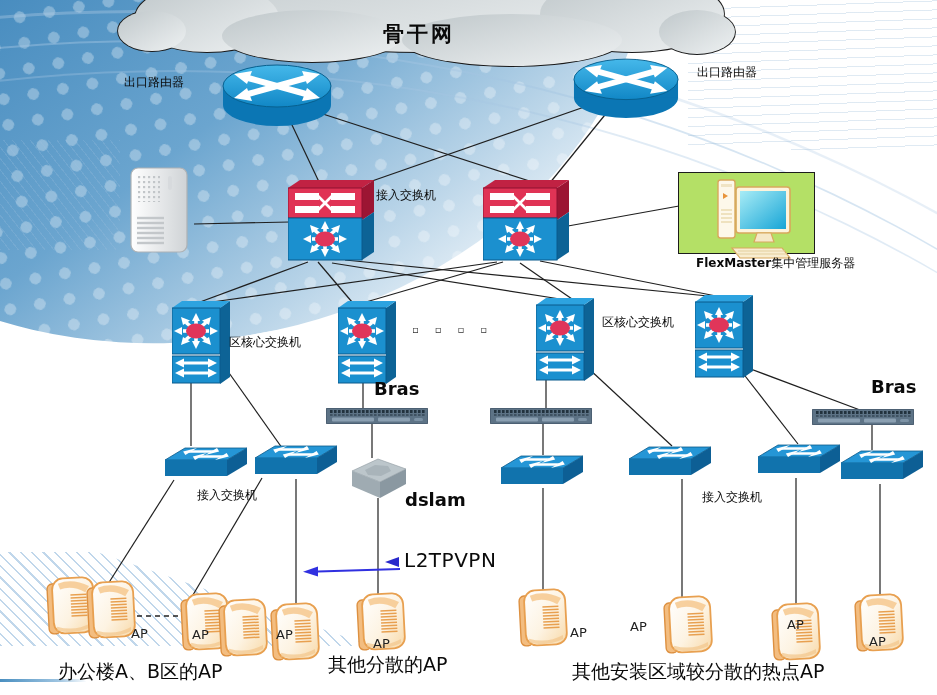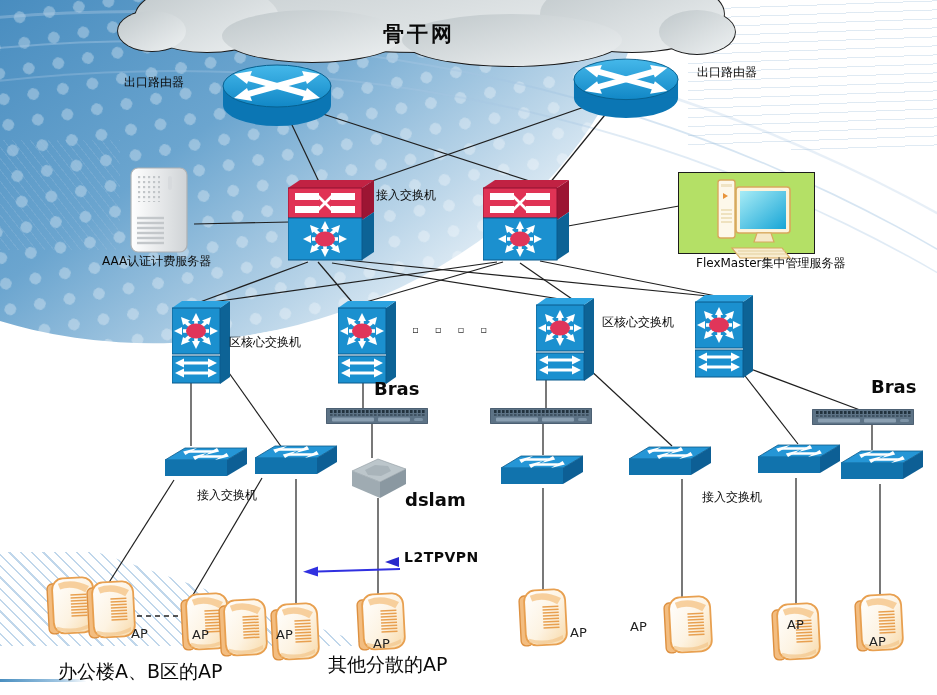--- a/index.html
+++ b/index.html
@@ -26,24 +26,24 @@
   
   #wires{position:absolute;left:0;top:0;z-index:1;}
   .dev{position:absolute;z-index:2;}
   .flexbox{position:absolute;left:678px;top:172px;width:135px;height:80px;background:#b4e066;
     border:1px solid #1c1c1c;z-index:2;}
   
   .lbl{position:absolute;z-index:3;font-size:12px;line-height:1.15;white-space:nowrap;color:#0a0a0a;}
   .big{font-size:21px;font-weight:bold;letter-spacing:3px;}
   .cap{font-size:19px;}
   .en{font-weight:bold;font-size:18px;}
-  .l2tp{font-size:14px;font-weight:700;letter-spacing:.5px;text-align:center;}
+  .l2tp{font-size:20px;font-weight:400;letter-spacing:.5px;text-align:center;}
   .ap{font-size:13px;color:#222;}
   .dots{font-size:10px;letter-spacing:16px;color:#333;}
-  .flexlbl b{font-weight:normal;margin-top:32px;}
+  .flexlbl b{font-weight:bold;margin-top:32px;}
   .hidden-defs{position:absolute;width:0;height:0;overflow:hidden;}
 </style>
 </head>
 <body>
 
 <div class="stage">
 
   <div class="bg-blue"></div>
   <div class="ring r1"></div>
   <div class="ring r2"></div>
@@ -403,21 +403,20 @@
       <use href="#ic-ap"></use>
     </svg>
   <svg class="dev" style="left:854px;top:593px;width:50px;height:60px">
       <use href="#ic-ap"></use>
     </svg>
 
   <div class="lbl big" style="left:383px;top:22px">骨干网</div>
   <div class="lbl" style="left:124px;top:76px">出口路由器</div>
   <div class="lbl" style="left:697px;top:66px">出口路由器</div>
   <div class="lbl" style="left:376px;top:189px">接入交换机</div>
-  <div class="lbl" style="left:102px;top:255px">AAA认证计费服务器</div>
   <div class="lbl flexlbl" style="left:696px;top:257px"><b>FlexMaster</b><span>集中管理服务器</span></div>
   <div class="lbl" style="left:229px;top:336px">区核心交换机</div>
   <div class="lbl" style="left:602px;top:316px">区核心交换机</div>
   <div class="lbl dots" style="left:412px;top:324px">▫▫▫▫</div>
   <div class="lbl en" style="left:374px;top:379px">Bras</div>
   <div class="lbl en" style="left:871px;top:377px">Bras</div>
   <div class="lbl en" style="left:405px;top:490px">dslam</div>
   <div class="lbl" style="left:197px;top:489px">接入交换机</div>
   <div class="lbl" style="left:702px;top:491px">接入交换机</div>
   <div class="lbl l2tp" style="left:404px;top:549px">L2TPVPN</div>
@@ -426,14 +425,15 @@
   <div class="lbl ap" style="left:192px;top:628px">AP</div>
   <div class="lbl ap" style="left:276px;top:628px">AP</div>
   <div class="lbl ap" style="left:373px;top:637px">AP</div>
   <div class="lbl ap" style="left:570px;top:626px">AP</div>
   <div class="lbl ap" style="left:630px;top:620px">AP</div>
   <div class="lbl ap" style="left:787px;top:618px">AP</div>
   <div class="lbl ap" style="left:869px;top:635px">AP</div>
 
   <div class="lbl cap" style="left:328px;top:654px">其他分散的AP</div>
   <div class="lbl cap" style="left:58px;top:661px">办公楼A、B区的AP</div>
+  <div class="lbl cap" style="left:572px;top:661px">其他安装区域较分散的热点AP</div>
 
 </div>
 
 </body></html>

